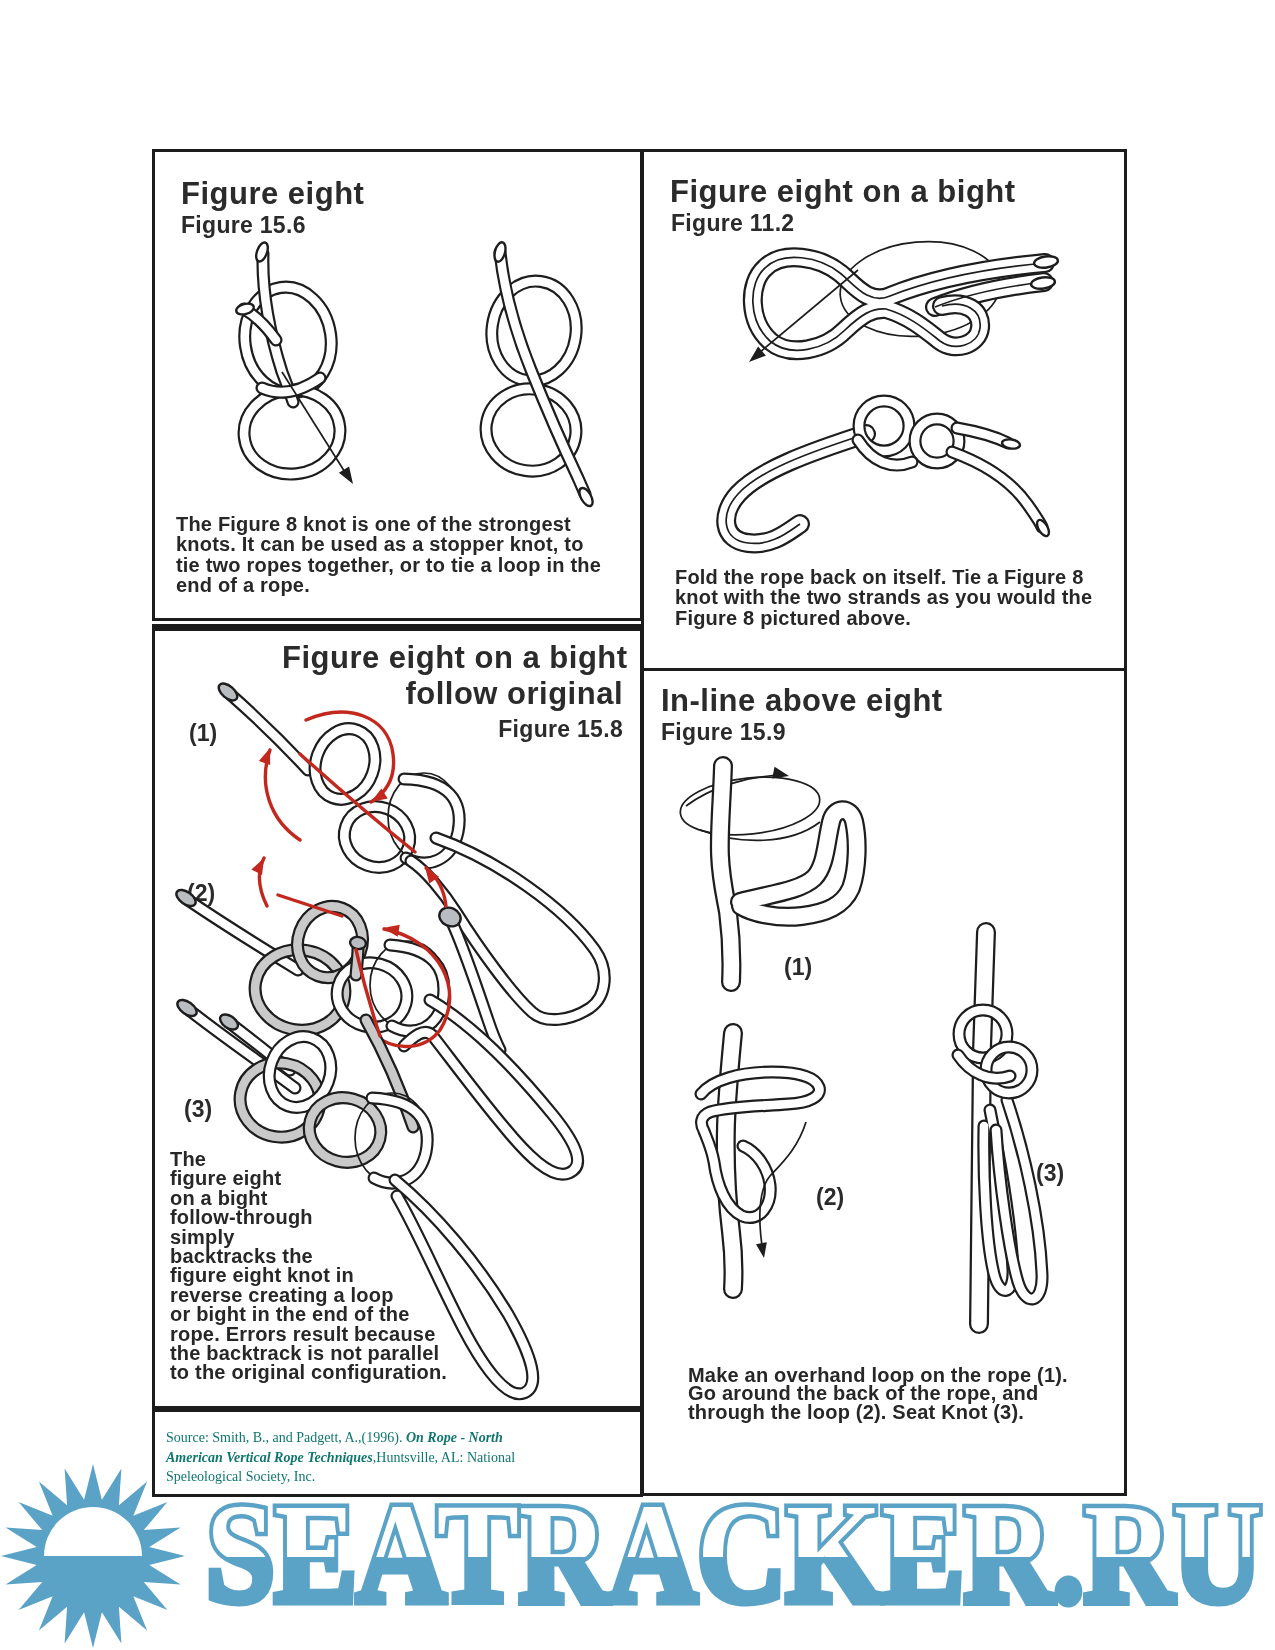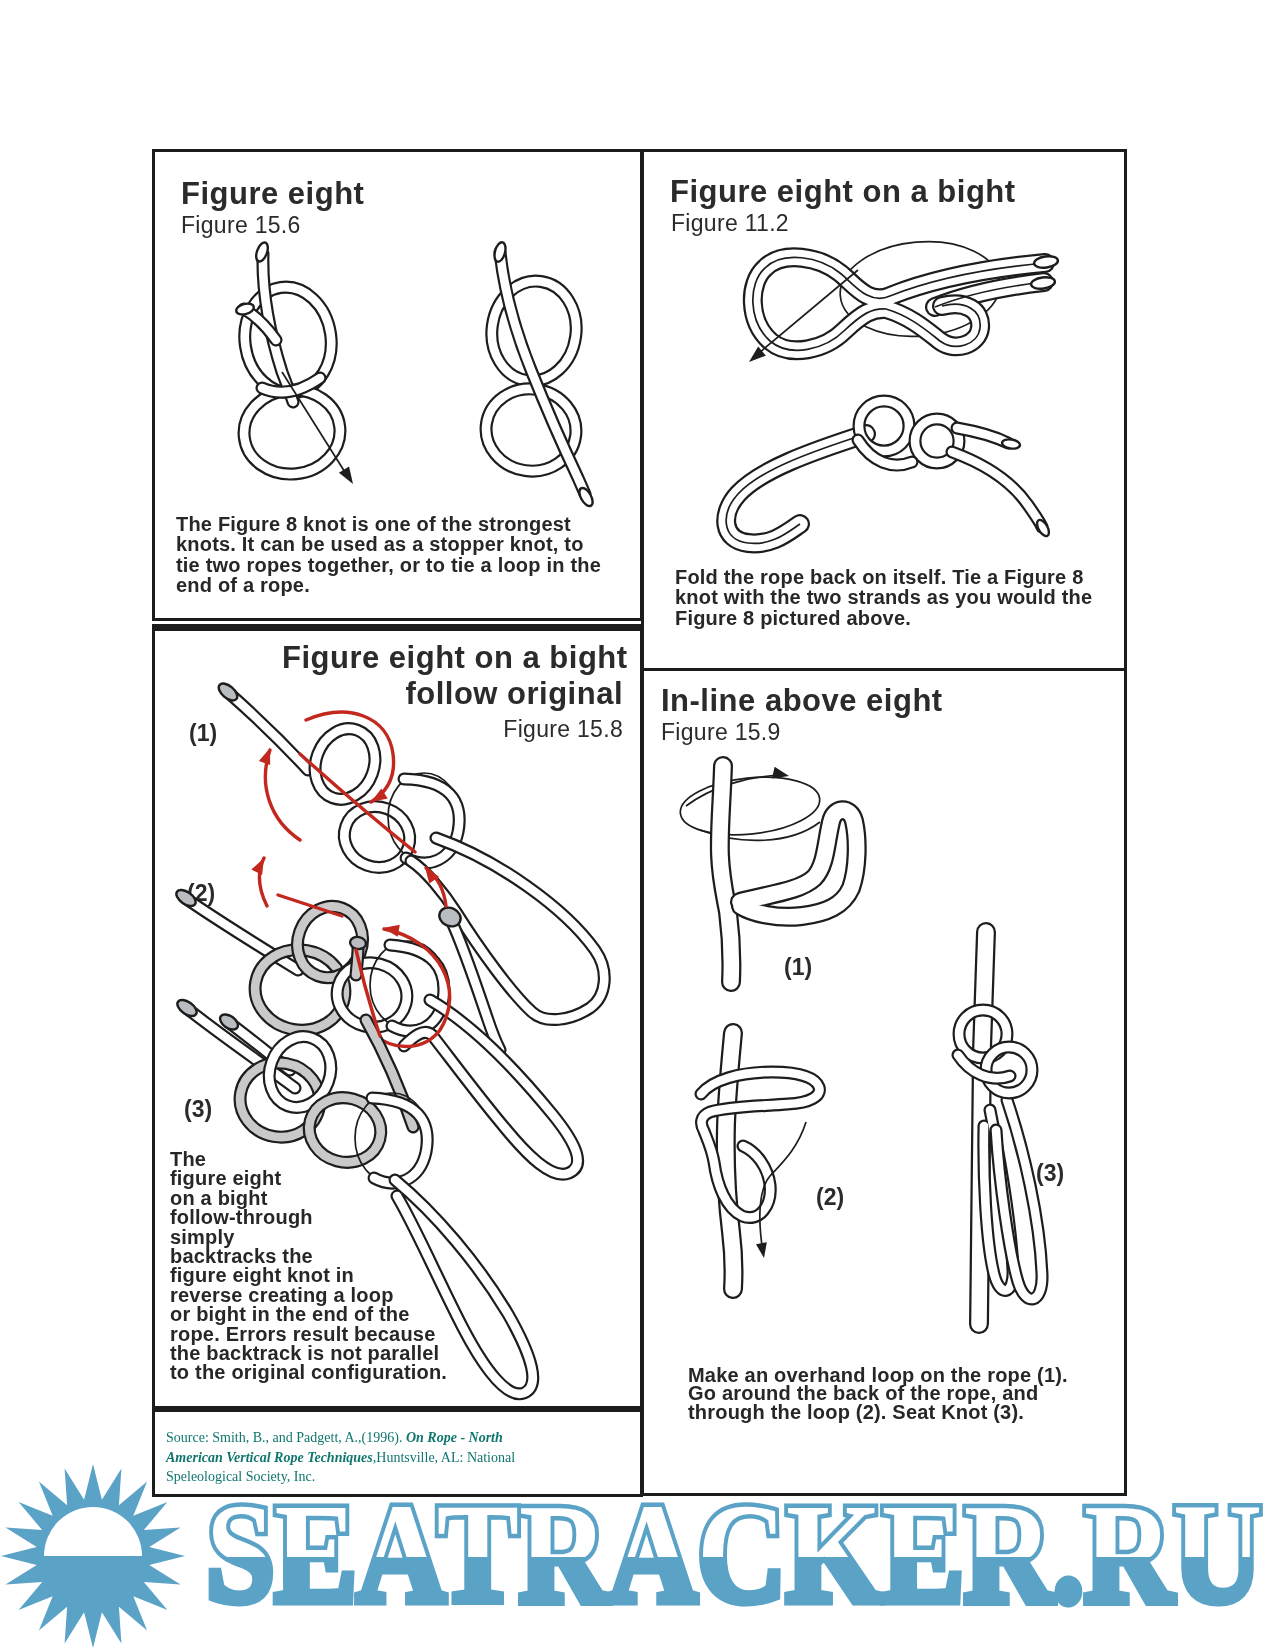--- a/index.html
+++ b/index.html
@@ -1,21 +1,21 @@
 <!DOCTYPE html>
 <html><head>
 <meta charset="utf-8">
 <style>
   html,body{margin:0;padding:0;}
   body{width:1275px;height:1650px;position:relative;background:#ffffff;overflow:hidden;
        font-family:"Liberation Sans", sans-serif;-webkit-font-smoothing:antialiased;
        transform:translateZ(0);}
   .panel{position:absolute;border:3px solid #1c1c1c;background:#fff;box-sizing:border-box;}
   .h1{position:absolute;font-weight:bold;font-size:31px;color:#2b2b2b;letter-spacing:0.5px;white-space:nowrap;}
-  .h2{position:absolute;font-weight:normal;font-size:23px;color:#2b2b2b;letter-spacing:0.3px;white-space:nowrap;}
+  .h2{position:absolute;font-weight:bold;font-size:23px;color:#2b2b2b;letter-spacing:0.3px;white-space:nowrap;}
   .body{position:absolute;font-weight:bold;font-size:20px;color:#272727;line-height:20.3px;letter-spacing:0.2px;}
   .lbl{position:absolute;font-weight:bold;font-size:23px;color:#2b2b2b;}
   #src{position:absolute;left:166px;top:1428px;width:460px;font-family:"Liberation Serif",serif;
        font-size:14px;color:#0f766e;line-height:19.5px;}
   svg{position:absolute;left:0;top:0;}
 </style>
 </head>
 <body>
 
 <div class="panel" style="left:152px;top:149px;width:491px;height:472px;"></div>

